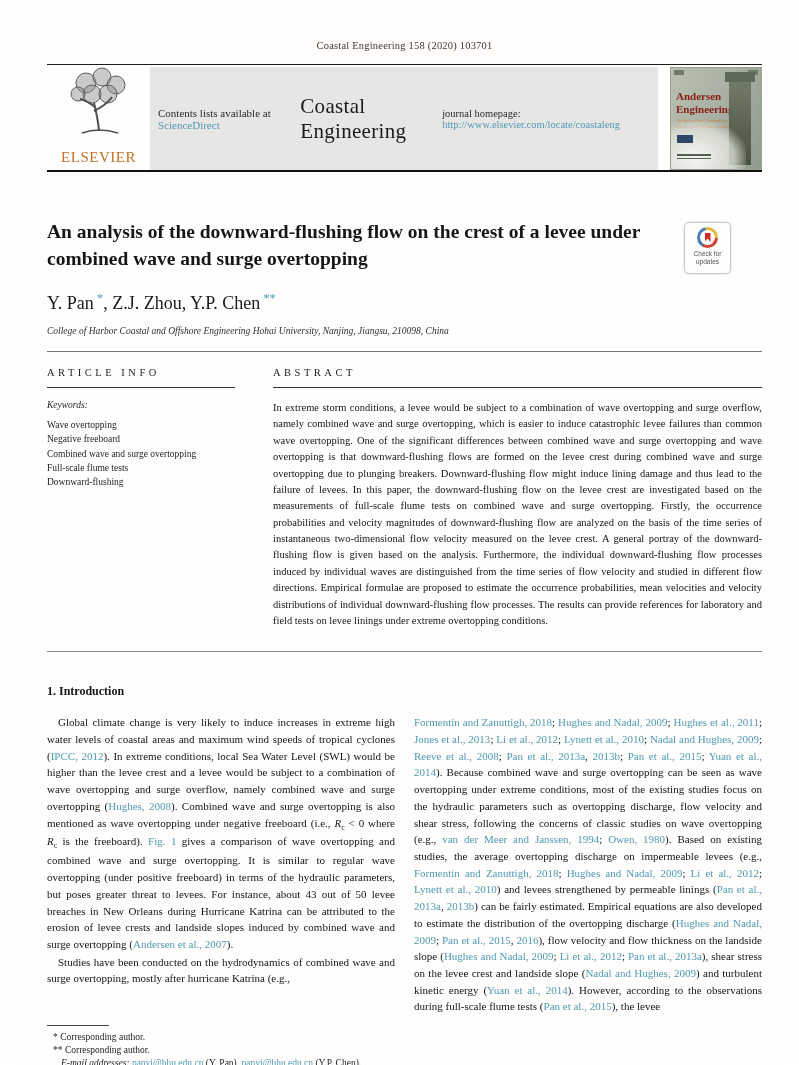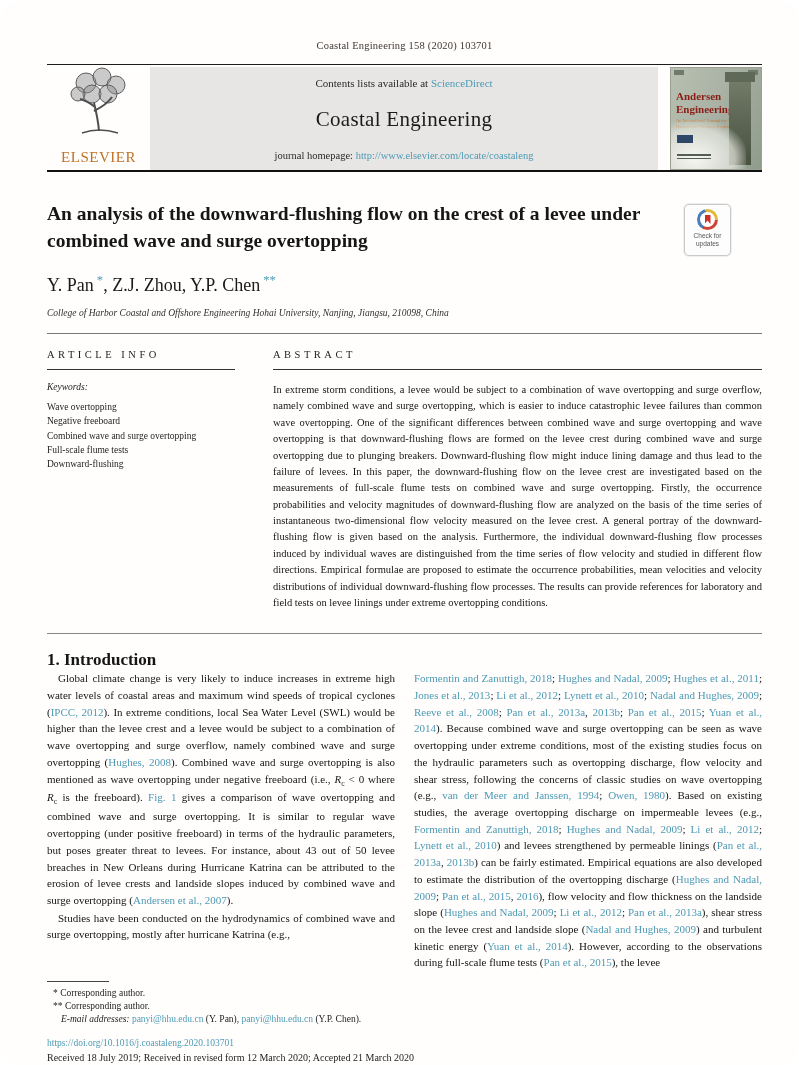--- a/index.html
+++ b/index.html
@@ -14,21 +14,21 @@
   .content { padding:40px 37px 0 47px; }
   .journal-ref { text-align:center; font-size:10.5px; color:#3f3733; letter-spacing:.2px; }
   .rule-thin-dark { border:none; border-top:1.5px solid #1c1c1c; margin-top:13px; }
   .rule-thick { border:none; border-top:2.5px solid #111; }
   .rule-gray { border:none; border-top:1px solid #8a8a8a; }
 
   
   .banner-row { display:flex; align-items:stretch; height:103px; margin-top:2px; }
   .logo-box { width:103px; background:#fffefd; display:flex; flex-direction:column; align-items:center; justify-content:flex-end; padding-bottom:4px; }
   .elsevier-text { font-size:15px; color:#bf7226; letter-spacing:.5px; margin-top:12px; }
-  .banner-mid { flex:1; background:#e7e6e4; display:flex; flex-direction:column; align-items:center; justify-content:space-between; padding:10px 8px 9px 8px; margin-right:12px; }
+  .banner-mid { flex:1; background:#e7e6e4; display:flex; align-items:center; justify-content:space-between; padding:10px 8px 9px 8px; margin-right:12px; }
   .contents-line { font-size:11px; color:#2a2a2a; }
   .banner-title { font-size:21px; color:#1b1b1b; letter-spacing:.3px; }
   .homepage-line { font-size:10.5px; color:#2a2a2a; }
   .link { color:#4e9ab5; text-decoration:none; }
   sup.mark, .sup { vertical-align:super; font-size:.7em; }
   .sub { vertical-align:sub; font-size:.7em; }
   .i { font-style:italic; }
 
   
   .cover { position:relative; width:92px; background:linear-gradient(115deg,#b9c0b2 0%,#a9b2a4 45%,#8f9b8d 100%); overflow:hidden; border:1px solid #9aa094; }
@@ -37,21 +37,21 @@
   .cover-title { position:absolute; top:22px; left:5px; font-weight:bold; font-size:11px; line-height:1.15; color:#8b1d15; }
   .cover-sub { position:absolute; top:50px; left:5px; width:70px; font-size:4.5px; line-height:1.3; color:#c8742c; }
   .cover-tower { position:absolute; top:4px; right:10px; width:22px; height:92%; background:linear-gradient(180deg,#76806c 0%,#5c6554 55%,#49523f 100%); }
   .cover-tower:before { content:""; position:absolute; top:0; left:-4px; width:30px; height:10px; background:#5f6957; }
   .cover-smoke { position:absolute; bottom:-6px; left:-10px; width:85px; height:55px; background:radial-gradient(ellipse at 40% 70%, rgba(250,250,246,.95) 0%, rgba(225,227,219,.75) 55%, rgba(200,205,195,0) 75%); }
   .cover-chip { position:absolute; bottom:26px; left:6px; width:16px; height:8px; background:#2e4668; }
   .cover-lines { position:absolute; bottom:8px; left:6px; width:34px; }
   .cover-lines div { height:1.5px; background:#555e52; margin-bottom:2px; }
 
   
-  .title-row { display:flex; margin-top:28px; }
+  .title-row { display:flex; margin-top:46px; }
   .article-title { width:625px; font-size:19.5px; line-height:1.4; color:#161616; }
   .badge-wrap { margin-left:12px; margin-top:4px; }
   .check-badge { width:47px; height:52px; border:1px solid #c9c9c9; border-radius:5px; background:#fdfdfd; box-shadow:0 0 0 1px #eee; display:flex; flex-direction:column; align-items:center; padding-top:4px; }
   .badge-ring { width:21px; height:21px; border-radius:50%; background:conic-gradient(from 210deg,#4a7ebb 0 38%,#e0b93c 38% 68%,#cf4437 68% 100%); display:flex; align-items:center; justify-content:center; }
   .badge-inner { width:15px; height:15px; border-radius:50%; background:#fff; display:flex; align-items:center; justify-content:center; }
   .badge-bookmark { width:6px; height:9px; background:#cf2e26; clip-path:polygon(0 0,100% 0,100% 100%,50% 62%,0 100%); }
   .badge-text { font-family:"Liberation Sans","DejaVu Sans",sans-serif; font-size:6.5px; line-height:1.25; color:#555; text-align:center; margin-top:2px; }
 
   .authors { margin-top:17px; font-size:18px; color:#1a1a1a; }
   .authors .sup { color:#4e9ab5; }
@@ -64,22 +64,22 @@
   .info-right { flex:1; margin-left:14px; }
   .sec-head { font-size:10.5px; letter-spacing:3.5px; color:#1e1e1e; }
   .head-rule { border:none; border-top:1.2px solid #333; margin-top:9px; }
   .info-left .head-rule { width:188px; }
   .keywords-label { margin-top:12px; font-size:9.5px; font-style:italic; }
   .keywords-list { margin-top:8px; font-size:9.5px; line-height:1.5; }
   .abstract-text { margin-top:12px; font-size:10.5px; line-height:1.56; text-align:justify; color:#141414; }
   .section-end-rule { margin-top:22px; border-top:1px solid #888; }
 
   
-  .intro-heading { margin-top:16px; font-size:17px; font-weight:bold; color:#151515; }
-  .columns { display:flex; }
+  .intro-heading { margin-top:32px; font-size:12px; font-weight:bold; color:#151515; }
+  .columns { display:flex; margin-top:15px; }
   .col { width:348px; font-size:11px; line-height:1.52; text-align:justify; color:#141414; }
   .col + .col { margin-left:19px; }
   .para { text-indent:11px; }
   .para + .para { margin-top:1px; }
   .no-indent { text-indent:0; }
 
   
   .footnote-rule { width:62px; border:none; border-top:1px solid #444; margin-top:10px; }
   .footnotes { margin-top:5px; font-size:9.5px; line-height:1.38; color:#1c1c1c; }
   .footnotes .fn { padding-left:6px; }

